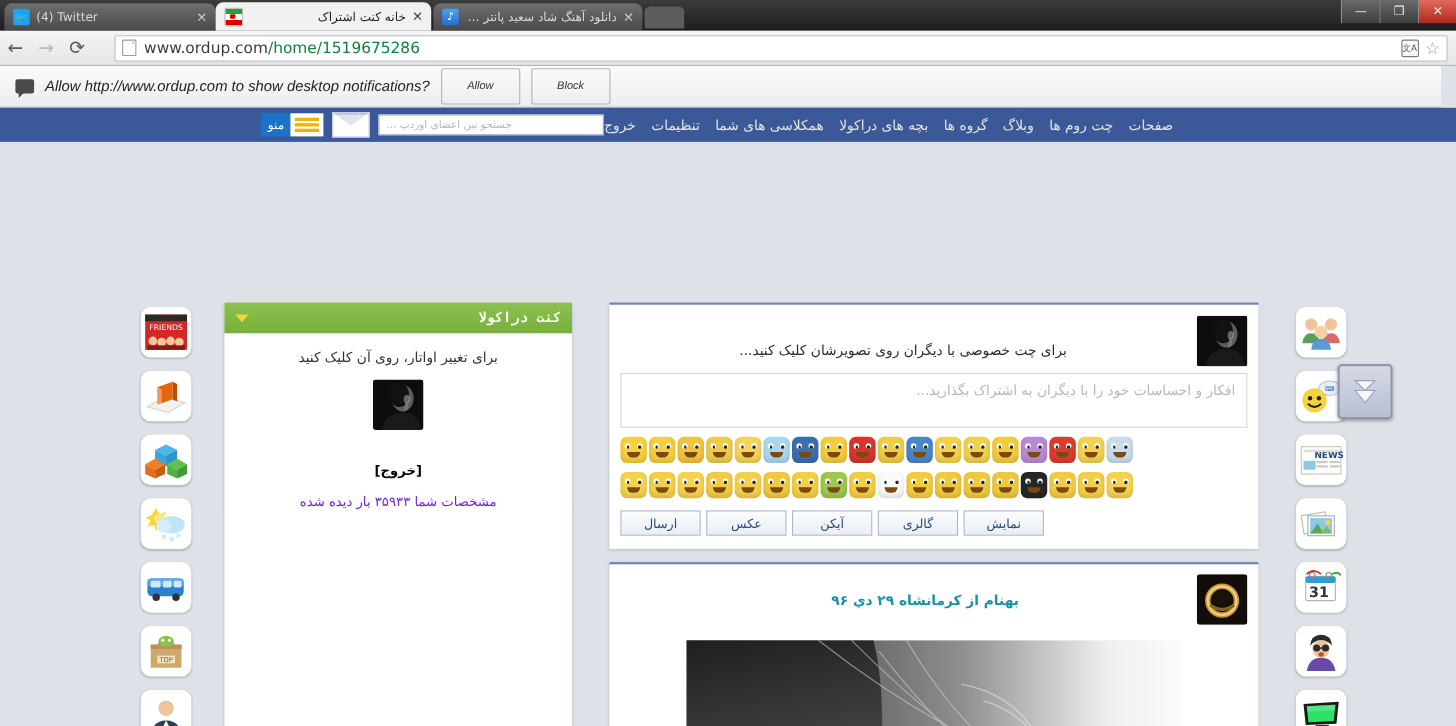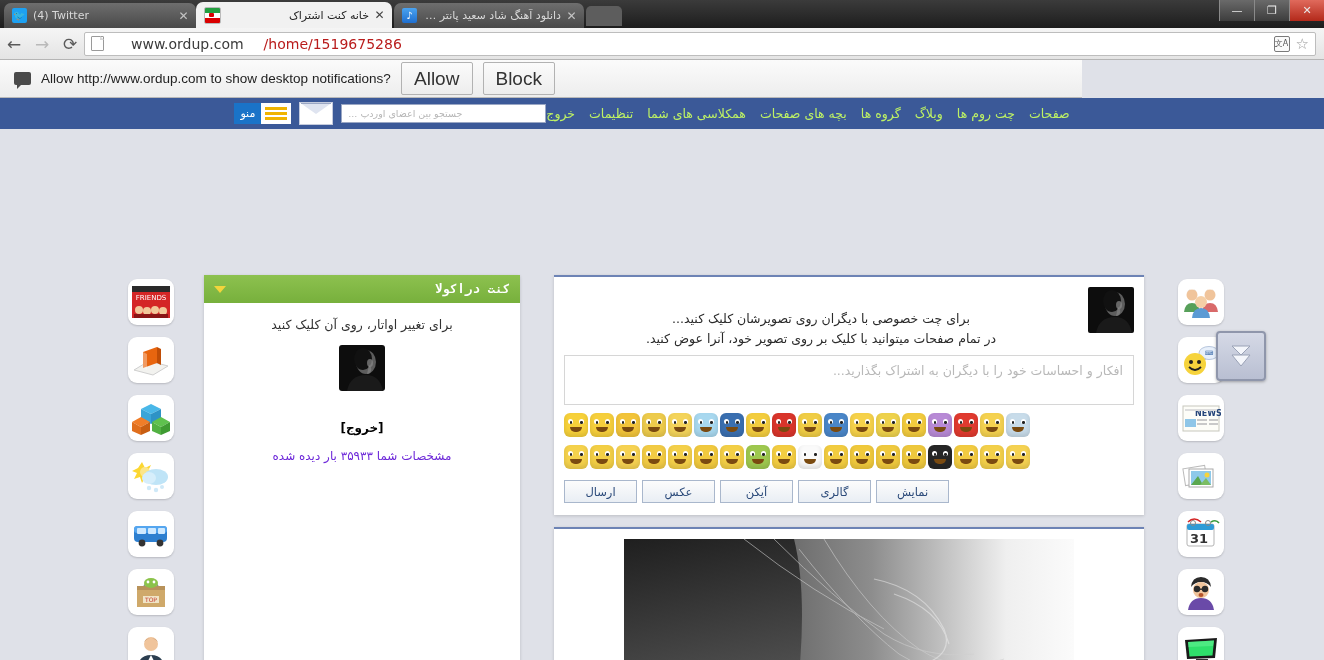--- a/index.html
+++ b/index.html
@@ -45,54 +45,54 @@
 
   .chrome-toolbar{
     position:absolute;left:0;top:28px;width:1324px;height:31px;
     background:linear-gradient(#f5f5f5,#e4e4e4);border-bottom:1px solid #b5b5b5;
     display:flex;align-items:center;
   }
   .navbtn{width:28px;height:28px;display:flex;align-items:center;justify-content:center;
     font-size:17px;color:#5a5a5a;}
   .navbtn.disabled{color:#b9b9b9;}
   .omnibox{
-    flex:1;height:22px;margin:0 8px 0 0;background:#fff;border:1px solid #bdbdbd;border-radius:2px;
-    display:flex;align-items:center;padding:0 6px;font-size:14px;color:#222;gap:20px;
+    flex:1;height:22px;margin:0 8px 0 20px;background:#fff;border:1px solid #bdbdbd;border-radius:2px;
+    display:flex;align-items:center;padding:0 6px;font-size:14px;color:#222;
   }
   .pageicon{width:11px;height:13px;border:1px solid #9a9a9a;border-radius:1px;background:#fff;margin-right:7px;flex:none;position:relative;}
   .pageicon:before{content:"";position:absolute;right:-1px;top:-1px;border-left:4px solid #d8d8d8;border-top:4px solid transparent;}
   .url-host{color:#3b3b3b;}
-  .url-path{color:#b91c1c;}
+  .url-path{color:#15803d;}
   .omni-right{display:flex;align-items:center;gap:6px;margin-left:auto;padding-left:6px;}
   .translate-ico{width:14px;height:14px;border:1px solid #7a7a7a;border-radius:2px;font-size:8px;
      display:flex;align-items:center;justify-content:center;color:#555;background:#fafafa;}
   .star-ico{color:#9a9a9a;font-size:15px;}
 
   
   .notifbar{
-    position:absolute;left:0;top:60px;width:1082px;height:38px;
+    position:absolute;left:0;top:60px;width:1310px;height:38px;
     background:linear-gradient(#fbfbfb,#ededed);border-bottom:1px solid #b9b9b9;
-    display:flex;align-items:center;padding-left:14px;box-sizing:border-box;gap:10px;
+    display:flex;align-items:center;padding-left:14px;box-sizing:border-box;gap:10px;font-style:italic;
   }
   .bubble-ico{width:17px;height:13px;background:#4a4a4a;border-radius:2px;position:relative;flex:none;}
   .bubble-ico:after{content:"";position:absolute;left:3px;bottom:-4px;border-top:5px solid #4a4a4a;border-right:5px solid transparent;}
   .notif-text{font-size:13.5px;color:#222;font-family:"Liberation Sans",sans-serif;}
   .notif-btn{
     height:23px;min-width:52px;padding:4px 9px;background:linear-gradient(#fbfbfb,#ededed);
-    border:1px solid #b2b2b2;border-radius:2px;font-size:19px;color:#333;
+    border:1px solid #b2b2b2;border-radius:2px;font-size:10px;color:#333;
     display:flex;align-items:center;justify-content:center;font-family:"Liberation Sans",sans-serif;
   }
 
   
   .sitenav{
     position:absolute;left:0;top:98px;width:1324px;height:31px;
     background:#3b5998;display:flex;align-items:center;direction:rtl;
   }
   .nav-links{display:flex;align-items:center;gap:14px;margin-right:auto;padding-right:20px;direction:rtl;}
-  .nav-link{color:#bef264;font-size:12.5px;white-space:nowrap;}
+  .nav-link{color:#e5e5e5;font-size:12.5px;white-space:nowrap;}
   .nav-left-tools{display:flex;align-items:center;gap:8px;padding-left:0;margin-left:auto;direction:ltr;}
   .search-box{
     width:205px;height:19px;background:#fff;border:1px solid #9aa7c4;
     display:flex;align-items:center;justify-content:flex-end;padding:0 6px;box-sizing:border-box;
     font-size:9.5px;color:#b6b6b6;direction:rtl;
   }
   .mail-ico{width:32px;height:21px;background:#fff;border:1px solid #c4cbdd;position:relative;overflow:hidden;}
   .mail-ico:before{content:"";position:absolute;left:-1px;top:-1px;width:0;height:0;
     border-left:17px solid transparent;border-right:17px solid transparent;border-top:12px solid #dfe4f0;}
   .mail-ico:after{content:"";position:absolute;left:1px;top:0;width:30px;height:19px;
@@ -226,21 +226,21 @@
     <span class="notif-btn">Allow</span>
     <span class="notif-btn">Block</span>
   </div>
 
   <div class="sitenav">
     <div class="nav-links">
       <span class="nav-link">صفحات</span>
       <span class="nav-link">چت روم ها</span>
       <span class="nav-link">وبلاگ</span>
       <span class="nav-link">گروه ها</span>
-      <span class="nav-link">بچه های صفحات</span>
+      <span class="nav-link">بچه های دراکولا</span>
       <span class="nav-link">همکلاسی های شما</span>
       <span class="nav-link">تنظیمات</span>
       <span class="nav-link">خروج</span>
     </div>
     <div class="nav-left-tools">
       <div class="menu-btn">
         <span class="menu-label">منو</span>
         <span class="menu-lines">
             <i></i>
             <i></i>
@@ -439,21 +439,20 @@
             <svg class="me-avatar" viewBox="0 0 46 46">
               <rect width="46" height="46" fill="#0d0d0d"></rect>
               <ellipse cx="27" cy="17" rx="10" ry="12" fill="#5d5d5d"></ellipse>
               <ellipse cx="24" cy="14" rx="9" ry="11" fill="#111"></ellipse>
               <path d="M30 20 q3 2 2 6 q-1 3 -4 3" fill="#777"></path>
               <path d="M8 46 q3 -16 19 -16 q14 0 17 16z" fill="#1a1a1a"></path>
               <ellipse cx="31" cy="18" rx="3" ry="4" fill="#8a8a8a" opacity=".7"></ellipse>
             </svg>
             <div class="compose-hints">
               <div class="hint-line">برای چت خصوصی با دیگران روی تصویرشان کلیک کنید...</div>
-              <div class="hint-line">در تمام صفحات میتوانید با کلیک بر روی تصویر خود، آنرا عوض کنید.</div>
             </div>
           </div>
           <div class="composer">افکار و احساسات خود را با دیگران به اشتراک بگذارید...</div>
 
           <div class="emoji-grid" id="emoji-row-1">
               <span class="emo" style="background: rgb(247, 209, 58);">
                 <i class="eye l"></i>
                 <i class="eye r"></i>
                 <i class="pup l"></i>
                 <i class="pup r"></i>
@@ -712,20 +711,30 @@
             <span class="abtn">ارسال</span>
             <span class="abtn">عکس</span>
             <span class="abtn">آیکن</span>
             <span class="abtn">گالری</span>
             <span class="abtn">نمایش</span>
           </div>
         </div>
       </div>
 
       <div class="card postcard">
+        <div class="post-head">
+          <svg class="post-avatar" viewBox="0 0 46 46">
+            <rect width="46" height="46" fill="#120d08"></rect>
+            <ellipse cx="23" cy="24" rx="13" ry="13" fill="none" stroke="#c9952f" stroke-width="5"></ellipse>
+            <ellipse cx="23" cy="24" rx="13" ry="13" fill="none" stroke="#f0d38a" stroke-width="2"></ellipse>
+            <ellipse cx="23" cy="22" rx="9" ry="7" fill="#1a1209"></ellipse>
+            <path d="M12 28 q11 8 22 0" stroke="#8a6520" stroke-width="3" fill="none"></path>
+          </svg>
+          <div class="post-byline">بهنام از کرمانشاه ۲۹ دي ۹۶</div>
+        </div>
         <svg class="post-image" viewBox="0 0 450 240">
           <defs>
             <linearGradient id="g1" x1="0" y1="0" x2="1" y2="0">
               <stop offset="0%" stop-color="#2a2a2a"></stop>
                 <stop offset="55%" stop-color="#8d8d8d"></stop>
               <stop offset="85%" stop-color="#efefef"></stop>
                 <stop offset="100%" stop-color="#fbfbfb"></stop>
             </linearGradient>
             <linearGradient id="g2" x1="0" y1="0" x2="0" y2="1">
               <stop offset="0%" stop-color="#1d1d1d"></stop>

